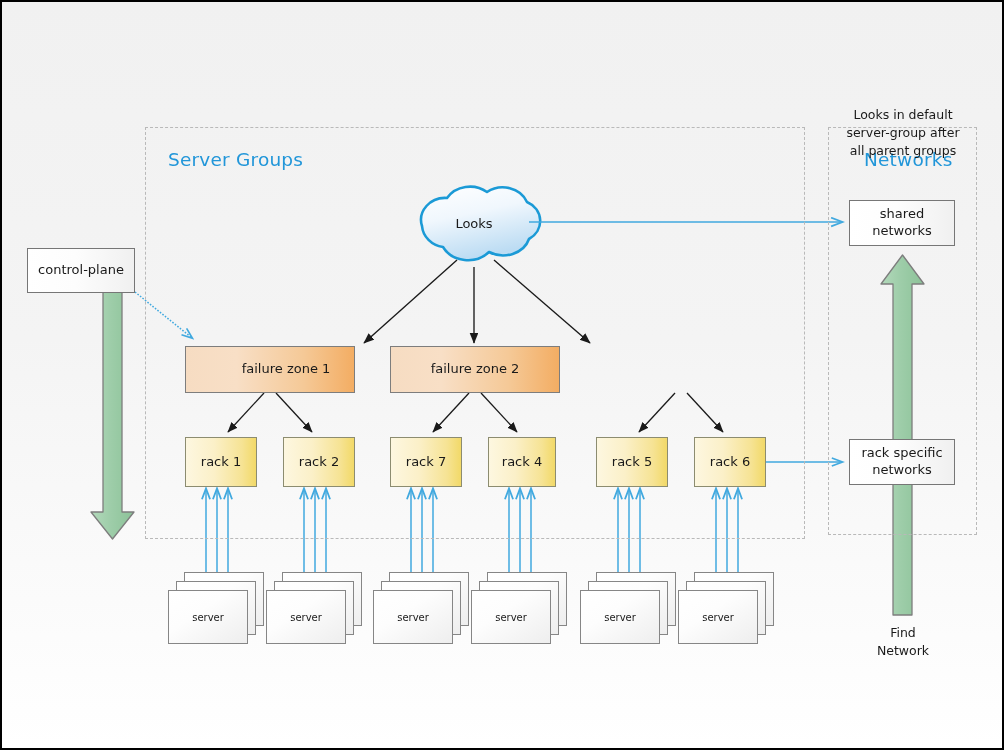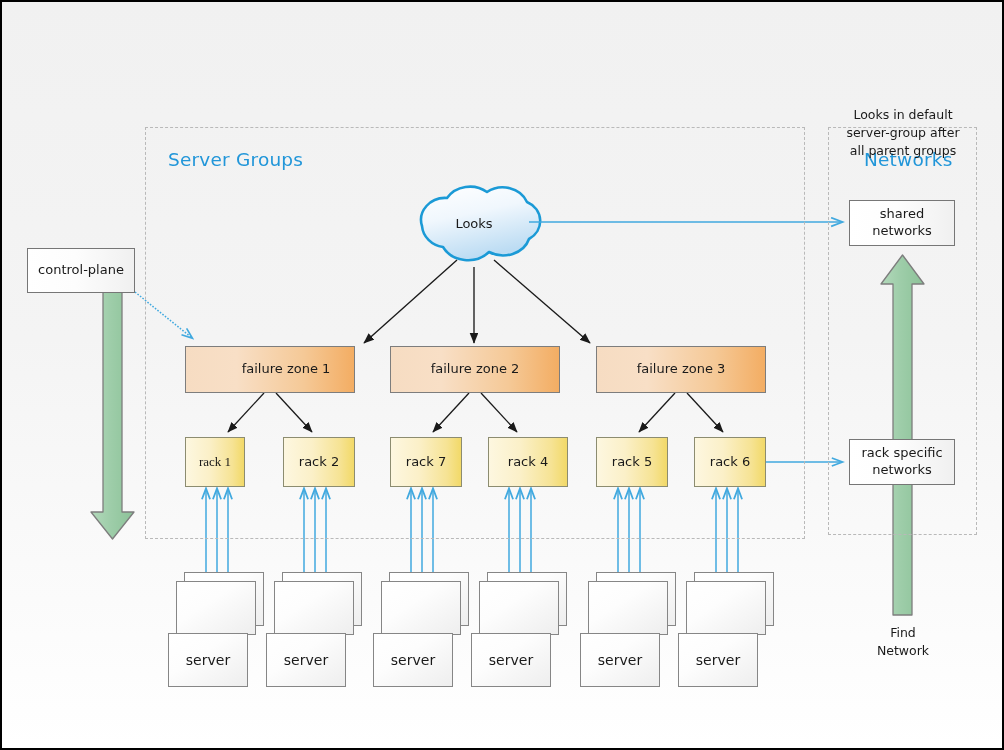--- a/index.html
+++ b/index.html
@@ -80,21 +80,21 @@
     box-sizing: border-box;
     width: 80px;
     height: 54px;
     border: 1.3px solid #868686;
     background: linear-gradient(to bottom right, #ffffff 0%, #fdfdfd 40%, #eeeeee 100%);
   }
   .server-card.c3 { left: 16px; top: 0px;  z-index: 1; }
   .server-card.c2 { left: 8px;  top: 9px;  z-index: 2; }
   .server-card.c1 { left: 0px;  top: 18px; z-index: 3;
      display:flex; align-items:center; justify-content:center;
-     font-size: 14px; color:#1a1a1a;margin-top:43px; }
+     font-size: 10px; color:#1a1a1a; }
 
   
   .note {
     position: absolute;
     text-align: center;
     color: #1a1a1a;
     font-size: 12.5px;
     line-height: 1.42;
     white-space: pre-line;
     margin-top: 44px;
@@ -221,26 +221,25 @@
   <div class="note" style="left:840px; top:578px; width:122px;">Find
 Network</div>
 
   <div class="node plain-node" style="left:25px; top:246px; width:108px; height:45px;">control-plane</div>
 
   <div style="position:absolute; left:420px; top:214px; width:104px;
               text-align:center; font-size:13px; color:#1a1a1a;">Looks</div>
 
   <div class="node fz-node" style="left:183px; top:344px; width:170px; height:47px;padding-left:32px;">failure zone 1</div>
   <div class="node fz-node" style="left:388px; top:344px; width:170px; height:47px;">failure zone 2</div>
-  <div class="node fz-node" style="left:594px; top:344px; width:170px; height:47px;">failure zone 3</div>
-
-  <div class="node rack-node" style="left:183px; top:435px; width:60px; height:50px;font-family:Liberation Serif, serif;">rack 1</div>
+
+  <div class="node rack-node" style="left:183px; top:435px; width:72px; height:50px;">rack 1</div>
   <div class="node rack-node" style="left:281px; top:435px; width:72px; height:50px;">rack 2</div>
   <div class="node rack-node" style="left:388px; top:435px; width:72px; height:50px;">rack 7</div>
-  <div class="node rack-node" style="left:486px; top:435px; width:80px; height:50px;">rack 4</div>
+  <div class="node rack-node" style="left:486px; top:435px; width:68px; height:50px;">rack 4</div>
   <div class="node rack-node" style="left:594px; top:435px; width:72px; height:50px;">rack 5</div>
   <div class="node rack-node" style="left:692px; top:435px; width:72px; height:50px;">rack 6</div>
 
   <div class="node plain-node" style="left:847px; top:198px; width:106px; height:46px; white-space:pre-line;">shared
 networks</div>
   <div class="node plain-node" style="left:847px; top:437px; width:106px; height:46px; white-space:pre-line;">rack specific
 networks</div>
 
   <div class="server-stack" style="left:166px; top:570px;">
     <div class="server-card c3"></div>

